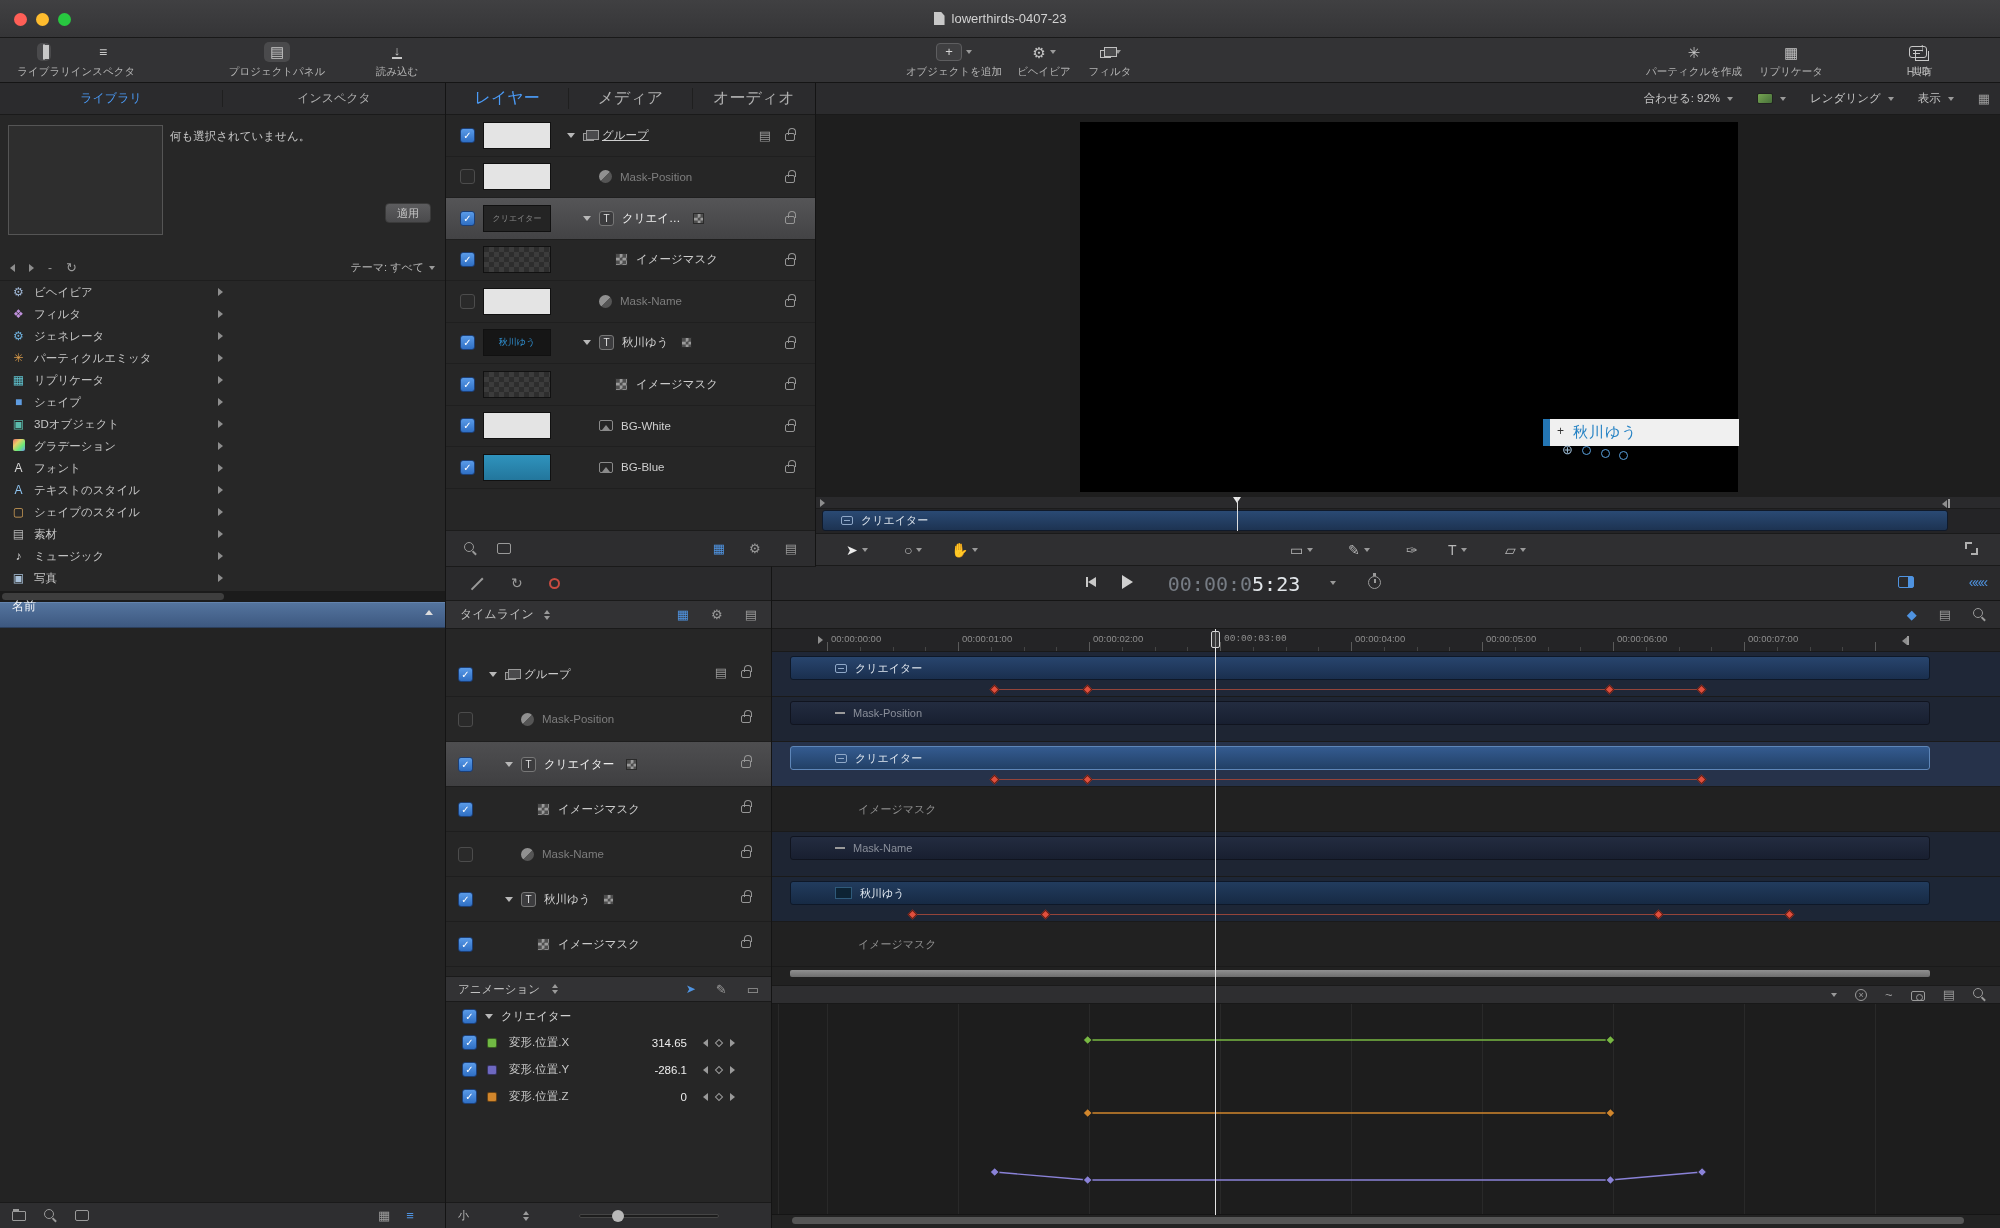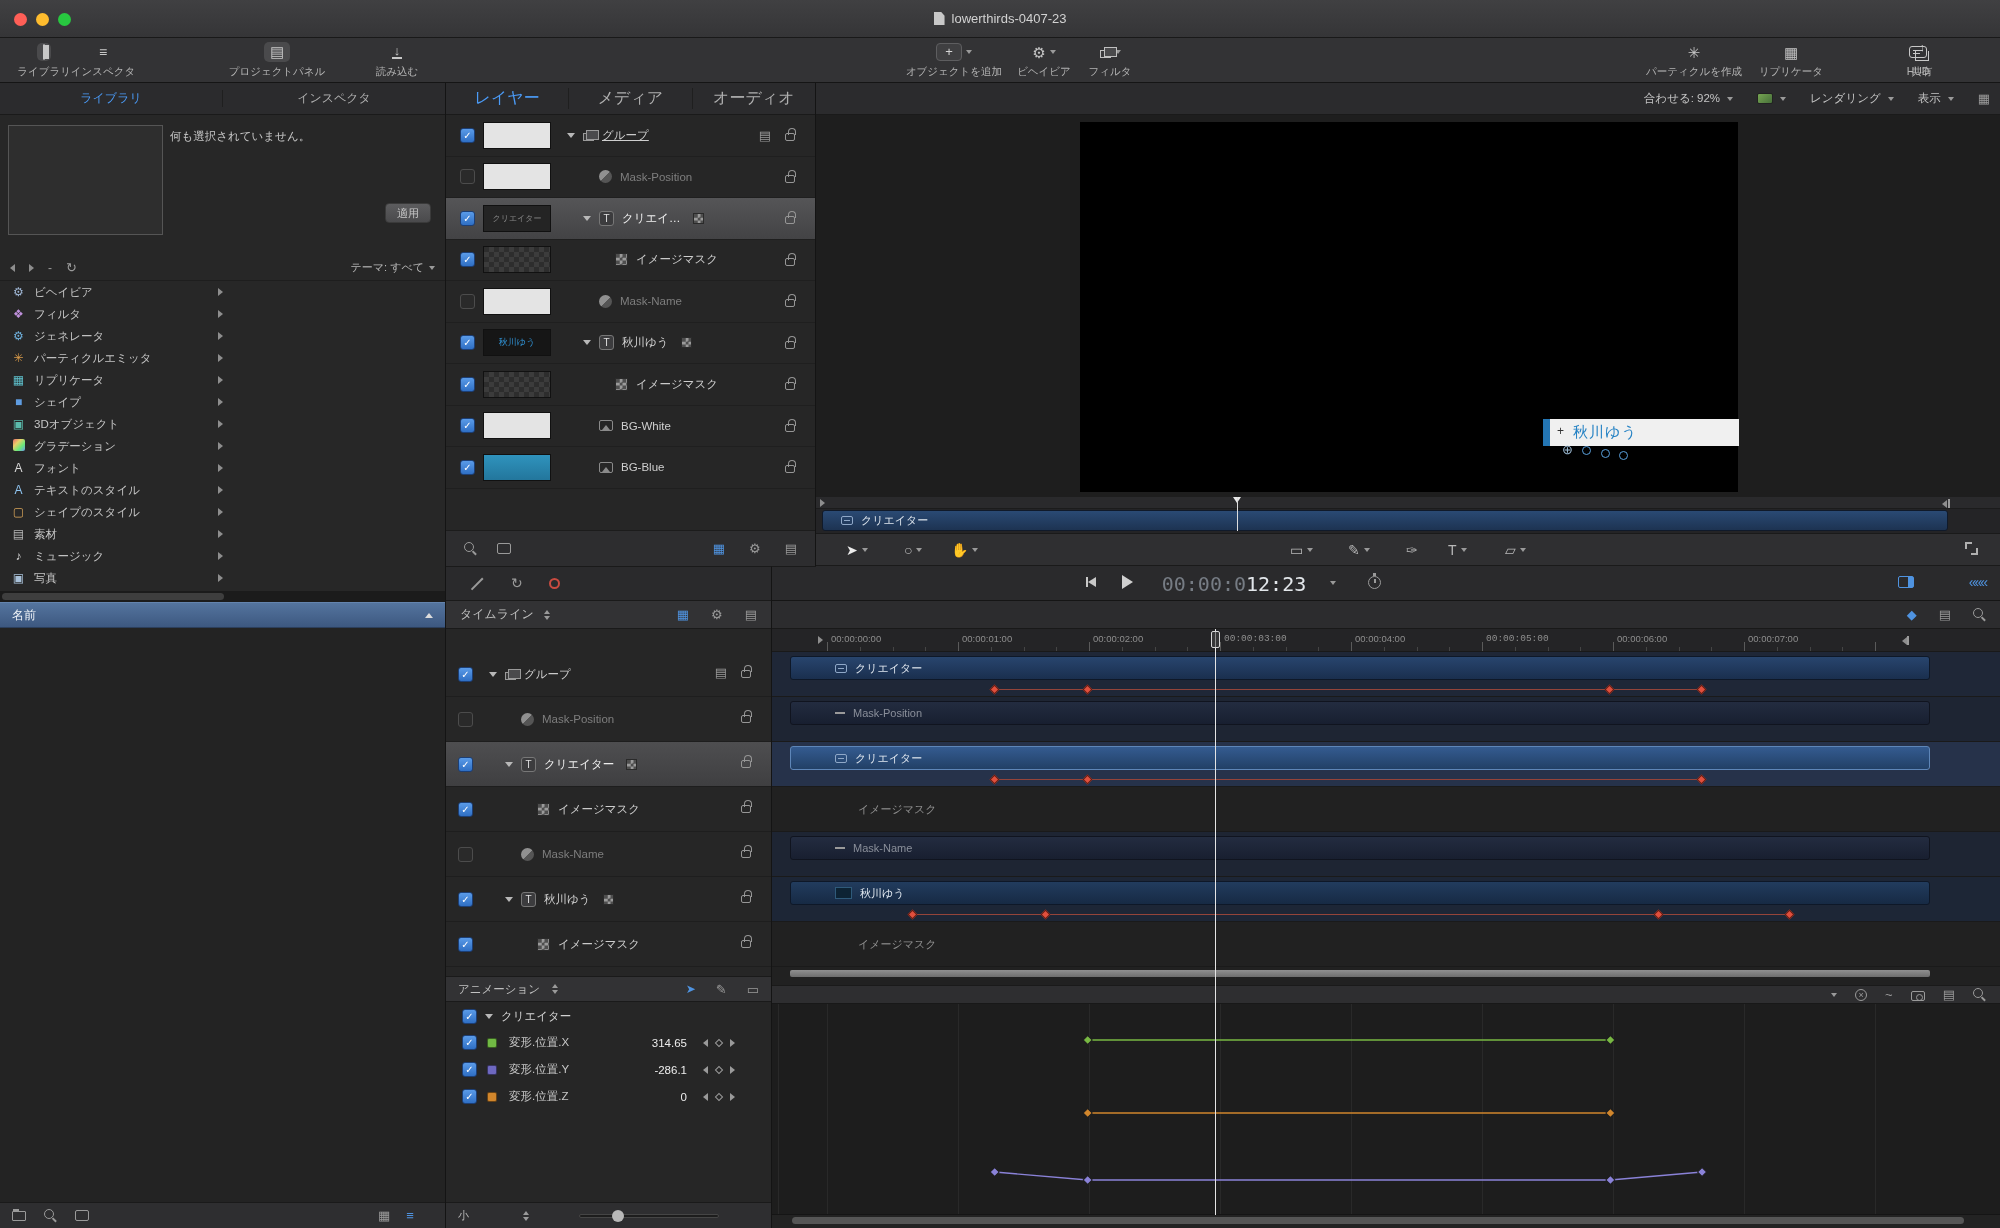--- a/index.html
+++ b/index.html
@@ -96,21 +96,21 @@
 .navrefresh{color:#9a9a9a;font-size:13px}
 .themewrap{margin-left:auto;display:flex;align-items:center;gap:5px;font-size:11px;color:#b8b8b8}
 #sb-cats{position:absolute;left:0;top:198px;width:100%;height:310px}
 .cat-row{height:22px;display:flex;align-items:center;padding-left:10px;position:relative}
 .cat-glyph{width:17px;font-size:12px;text-align:center;margin-right:7px;line-height:14px}
 .cat-label{font-size:11.5px;color:#c6c6c6}
 .cat-chev{position:absolute;left:218px}
 .gradsq{display:inline-block;width:12px;height:12px;border-radius:2px;background:linear-gradient(135deg,#e86a6a,#e8d06a,#6ae87a,#6a9ae8)}
 #sb-strip{position:absolute;left:0;top:508px;width:100%;height:11px;background:#1b1b1b}
 #sb-strip .thumbbar{position:absolute;left:2px;top:2px;width:222px;height:7px;border-radius:4px;background:#3e3e3e}
-#sb-name{position:absolute;left:0;top:519px;width:100%;height:26px;background:linear-gradient(#54749e,#3d5880);border-top:1px solid #6484ae;border-bottom:1px solid #2c3f5c;display:flex;align-items:center;padding:4px 12px;color:#f0f4f8;font-size:12px}
+#sb-name{position:absolute;left:0;top:519px;width:100%;height:26px;background:linear-gradient(#54749e,#3d5880);border-top:1px solid #6484ae;border-bottom:1px solid #2c3f5c;display:flex;align-items:flex-end;padding:12px 12px;color:#f0f4f8;font-size:12px}
 #sb-name .tri-up{margin-left:auto}
 #sb-files{position:absolute;left:0;top:545px;width:100%;height:574px;background:#232323}
 #sb-bottom{position:absolute;left:0;bottom:0;width:100%;height:26px;background:#2e2e30;border-top:1px solid #1a1a1a;display:flex;align-items:center;gap:18px;padding:0 12px}
 .viewtoggles{position:absolute;left:378px;display:flex;gap:16px}
 
 
 #layers{position:absolute;left:446px;top:83px;width:370px;height:483px;background:#262626;border-right:1px solid #141414}
 #layers .tabsrow .tab{font-size:16px}
 #layer-rows{position:absolute;left:0;top:32px;width:100%;height:415px}
 .lrow{height:41.5px;display:flex;align-items:center;padding-left:14px;border-bottom:1px solid #1f1f1f;position:relative;gap:8px}
@@ -771,21 +771,21 @@
     <span class="tool" style="right:22px;left:auto">
         <span class="expandicon"></span>
       </span>
   </div>
   <div id="cv-transport">
     <span class="prevf">
         <span class="bar"></span>
         <span class="tri"></span>
       </span>
     <span class="playtri"></span>
-    <span class="tcode"><span class="dim">00:00:0</span><span class="bri">12:23</span></span>
+    <span class="tcode"><span class="dim">00:00:0</span><span class="bri">5:23</span></span>
     <span class="dd tc-dd"></span>
     <span class="stopw tc-watch"></span>
     <span id="transport-right">
       <span class="paneicon"></span>
       <span class="speakwrap"><span class="speaker"></span></span>
       <span class="fastarrows">«««</span>
     </span>
   </div>
 </div>
 
@@ -822,21 +822,21 @@
       <span class="rlabel" style="left: 452px; font-family: Liberation Mono, monospace;">00:00:03:00</span>
       <span class="rtick minor" style="left: 480.75px;"></span>
       <span class="rtick minor" style="left: 513.5px;"></span>
       <span class="rtick minor" style="left: 546.25px;"></span>
       <span class="rtick" style="left: 579px;"></span>
       <span class="rlabel" style="left: 583px;">00:00:04:00</span>
       <span class="rtick minor" style="left: 611.75px;"></span>
       <span class="rtick minor" style="left: 644.5px;"></span>
       <span class="rtick minor" style="left: 677.25px;"></span>
       <span class="rtick" style="left: 710px;"></span>
-      <span class="rlabel" style="left: 714px; font-family: Liberation Mono, monospace;">00:00:05:00</span>
+      <span class="rlabel" style="left: 714px;">00:00:05:00</span>
       <span class="rtick minor" style="left: 742.75px;"></span>
       <span class="rtick minor" style="left: 775.5px;"></span>
       <span class="rtick minor" style="left: 808.25px;"></span>
       <span class="rtick" style="left: 841px;"></span>
       <span class="rlabel" style="left: 845px;">00:00:06:00</span>
       <span class="rtick minor" style="left: 873.75px;"></span>
       <span class="rtick minor" style="left: 906.5px;"></span>
       <span class="rtick minor" style="left: 939.25px;"></span>
       <span class="rtick" style="left: 972px;"></span>
       <span class="rlabel" style="left: 976px;">00:00:07:00</span>

